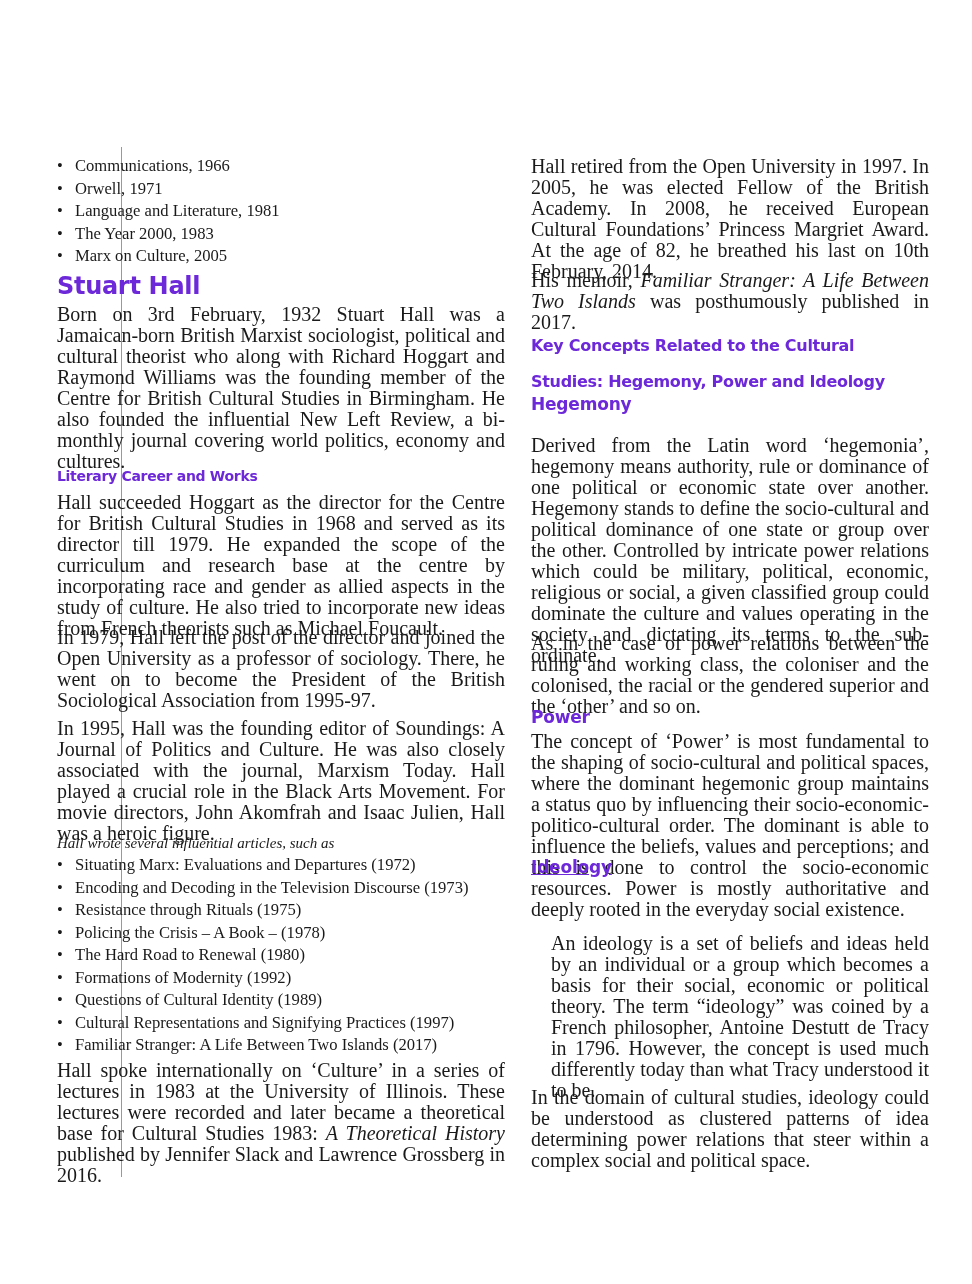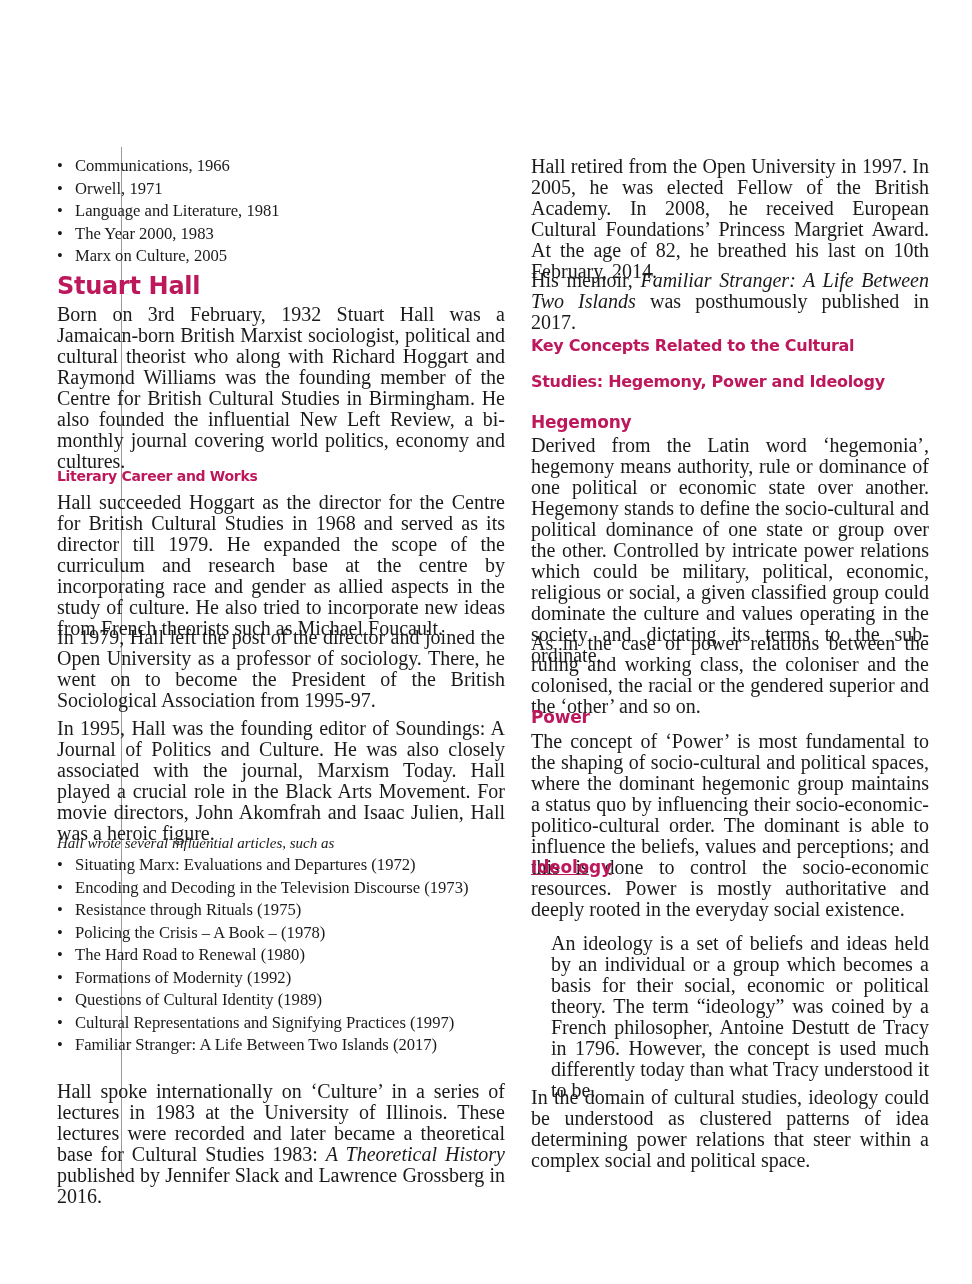--- a/index.html
+++ b/index.html
@@ -5,21 +5,21 @@
   html, body { margin: 0; padding: 0; background: #ffffff; }
   body { width: 972px; height: 1284px; position: relative; overflow: hidden; color: #1a1a1a; }
   .page { position: absolute; left: 0; top: 0; width: 972px; height: 1284px; background: #fff; }
   .col { position: absolute; top: 0; }
   .col-left { left: 57px; width: 448px; }
   .col-right { left: 531px; width: 398px; }
   p { margin: 0; font-family: "Liberation Serif", "DejaVu Serif", serif; font-size: 20px; line-height: 21px; text-align: justify; }
   ul { margin: 0; padding: 0; list-style: none; }
   li { font-family: "Liberation Serif", "DejaVu Serif", serif; font-size: 16.6px; line-height: 22.5px; position: relative; padding-left: 18px; }
   li .bullet { position: absolute; left: 0; top: 0; }
-  h1, h2, h3 { margin: 0; font-family: "DejaVu Sans", "Liberation Sans", sans-serif; font-weight: bold; color: #be185d; }
+  h1, h2, h3 { margin: 0; font-family: "DejaVu Sans", "Liberation Sans", sans-serif; font-weight: bold; color: #6d28d9; }
   h1 { font-size: 24px; line-height: 30px; letter-spacing: -0.3px; }
   h2 { font-size: 14px; line-height: 25px; letter-spacing: -0.3px; }
   h3 { font-size: 17px; line-height: 23px; letter-spacing: -0.2px; }
   .abs { position: absolute; left: 0; right: 0; }
   .italic { font-style: italic; }
   .artifact-line { position: absolute; width: 1px; background: #333; }
 </style>
 </head>
 <body>
 
@@ -51,30 +51,30 @@
       <li><span class="bullet">•</span><span>Encoding and Decoding in the Television Discourse (1973)</span></li>
       <li><span class="bullet">•</span><span>Resistance through Rituals (1975)</span></li>
       <li><span class="bullet">•</span><span>Policing the Crisis – A Book – (1978)</span></li>
       <li><span class="bullet">•</span><span>The Hard Road to Renewal (1980)</span></li>
       <li><span class="bullet">•</span><span>Formations of Modernity (1992)</span></li>
       <li><span class="bullet">•</span><span>Questions of Cultural Identity (1989)</span></li>
       <li><span class="bullet">•</span><span>Cultural Representations and Signifying Practices (1997)</span></li>
       <li><span class="bullet">•</span><span>Familiar Stranger: A Life Between Two Islands (2017)</span></li>
     </ul>
 
-    <p class="abs" style="top:1060px;margin-top:21px;"><span>Hall spoke internationally on ‘Culture’ in a series of lectures in 1983 at the University of Illinois. These lectures were recorded and later became a theoretical base for Cultural Studies 1983: </span><span class="italic">A Theoretical History</span><span> published by Jennifer Slack and Lawrence Grossberg in 2016.</span></p>
+    <p class="abs" style="top:1060px;"><span>Hall spoke internationally on ‘Culture’ in a series of lectures in 1983 at the University of Illinois. These lectures were recorded and later became a theoretical base for Cultural Studies 1983: </span><span class="italic">A Theoretical History</span><span> published by Jennifer Slack and Lawrence Grossberg in 2016.</span></p>
   </div>
 
   <div class="col col-right">
     <p class="abs" style="top:156px;">Hall retired from the Open University in 1997. In 2005, he was elected Fellow of the British Academy. In 2008, he received European Cultural Foundations’ Princess Margriet Award. At the age of 82, he breathed his last on 10th February, 2014.</p>
     <p class="abs" style="top:270px;"><span>His memoir, </span><span class="italic">Familiar Stranger: A Life Between Two Islands</span><span> was posthumously published in 2017.</span></p>
 
     <h2 class="abs" style="top:328px; line-height:36px; font-size:16px;">Key Concepts Related to the Cultural Studies: Hegemony, Power and Ideology</h2>
 
-    <h3 class="abs" style="top:411px;">Hegemony</h3>
+    <h3 class="abs" style="top:393px;">Hegemony</h3>
     <p class="abs" style="top:435px;">Derived from the Latin word ‘hegemonia’, hegemony means authority, rule or dominance of one political or economic state over another.  Hegemony stands to define the socio-cultural and political dominance of one state or group over the other. Controlled by intricate power relations which could be military, political, economic, religious or social, a given classified group could dominate the culture and values operating in the society and dictating its terms to the sub-ordinate.</p>
     <p class="abs" style="top:633px;">As in the case of power relations between the ruling and working class, the coloniser and the colonised, the racial or the gendered superior and the ‘other’ and so on.</p>
 
     <h3 class="abs" style="top:706px;">Power</h3>
     <p class="abs" style="top:731px;">The concept of ‘Power’ is most fundamental to the shaping of socio-cultural and political spaces, where the dominant hegemonic group maintains a status quo by influencing their socio-economic-politico-cultural order. The dominant is able to influence the beliefs, values and perceptions; and this is done to control the socio-economic resources. Power is mostly authoritative and deeply rooted in the everyday social existence.</p>
 
     <h3 class="abs" style="top:856px;text-decoration:underline;">Ideology</h3>
     <p class="abs" style="top:933px;margin-left:20px;">An ideology is a set of beliefs and ideas held by an individual or a group which becomes a basis for their social, economic or political theory. The term “ideology” was coined by a French philosopher, Antoine Destutt de Tracy in 1796. However, the concept is used much differently today than what Tracy understood it to be.</p>
     <p class="abs" style="top:1087px;">In the domain of cultural studies, ideology could be understood as clustered patterns of idea determining power relations that steer within a complex social and political space.</p>
   </div>

